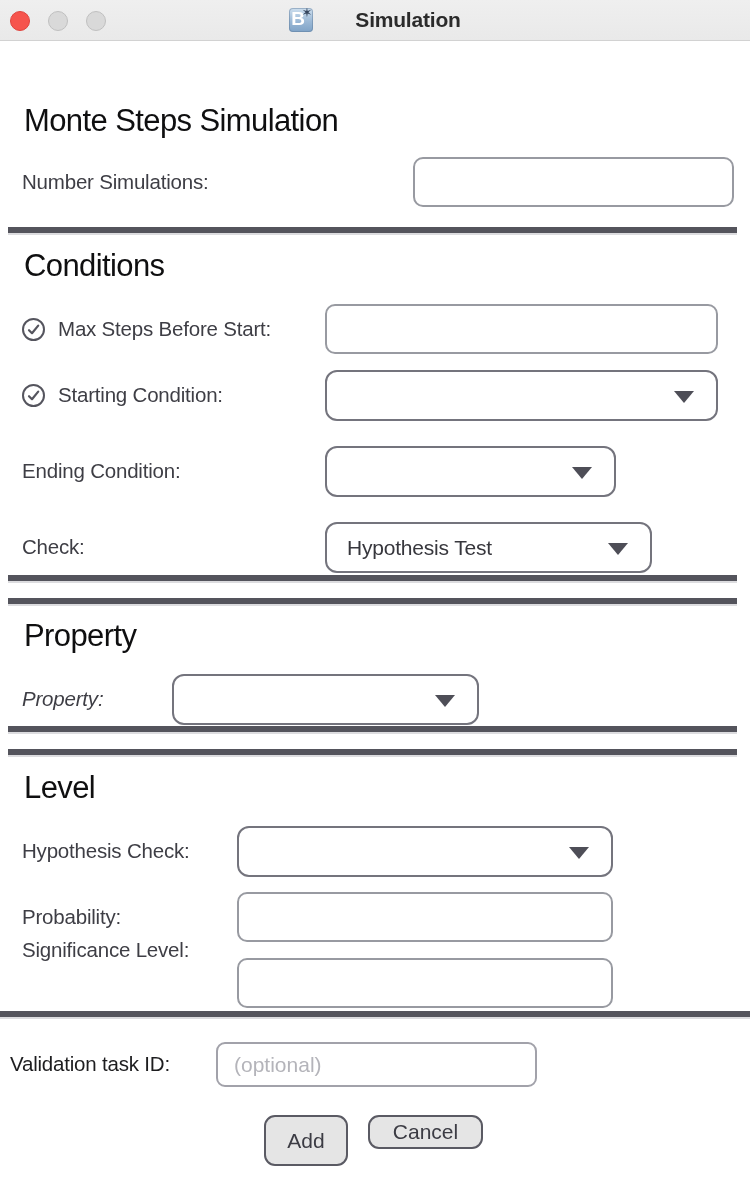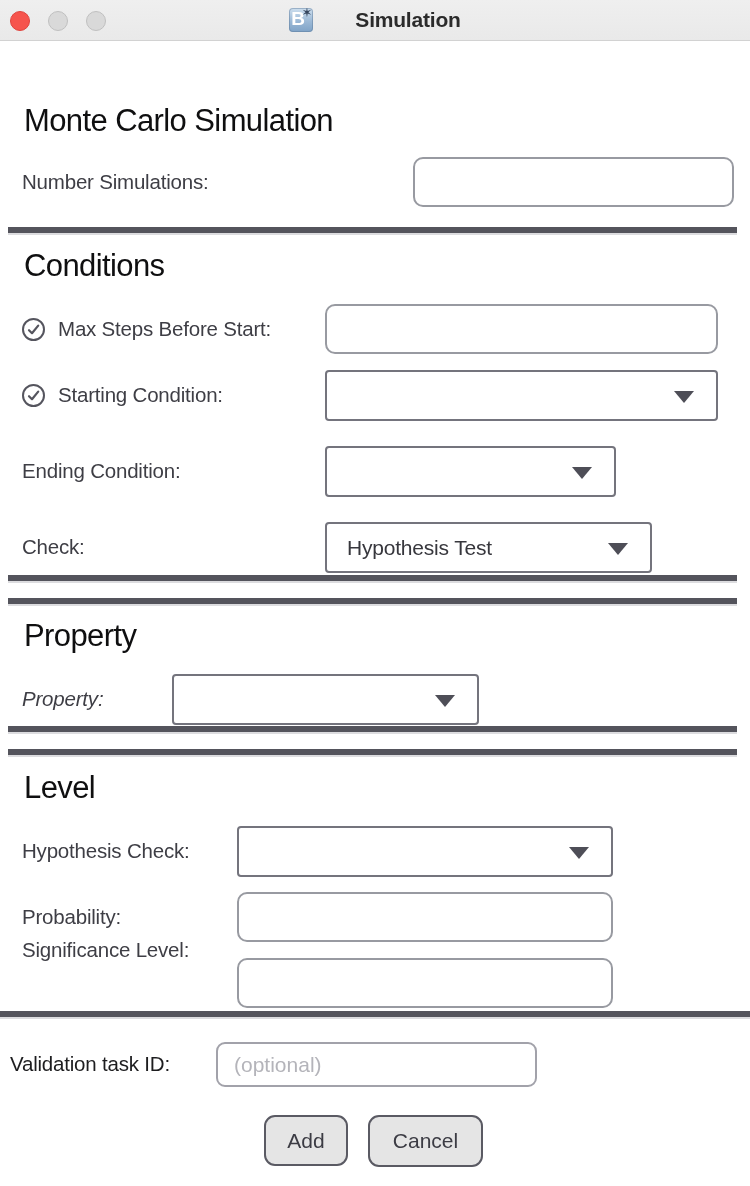--- a/index.html
+++ b/index.html
@@ -39,21 +39,21 @@
 
   
   .tinput{
     position:absolute; background:#fff;
     border:2px solid #989aa1; border-radius:10px;
     font-family:inherit; font-size:20px; color:#222; padding:0 14px;
   }
   .tinput::placeholder{ color:#b4b4ba; }
   .select{
     position:absolute; background:#fff;
-    border:2px solid #74747d; border-radius:4px;
+    border:2px solid #74747d; border-radius:12px;
     display:flex; align-items:center; cursor:default;
   }
   .select .val{ font-size:21px; color:#37373d; padding-left:20px; letter-spacing:-.2px; }
   .select .arrow{
     position:absolute; right:22px; top:50%; margin-top:-5px;
     width:0; height:0;
     border-left:10px solid transparent; border-right:10px solid transparent;
     border-top:12px solid #4e4e57;
   }
   .chk{ position:absolute; width:25px; height:25px; }
@@ -79,21 +79,21 @@
   </div>
   <div class="titlegroup">
     <span class="appicon">
       <span class="b">B</span>
       <span class="spark">✶</span>
     </span>
     <span class="wintitle">Simulation</span>
   </div>
 </div>
 
-<div class="h1" style="top:103px;">Monte Carlo Simulation</div>
+<div class="h1" style="top:103px;">Monte Steps Simulation</div>
 
 <div class="lbl" style="left:22px; top:170px;">Number Simulations:</div>
 <input class="tinput" style="left: 413px; top: 157px; width: 321px; height: 50px;" value="">
 
 <div class="divider" style="left:8px; top:227px; width:729px;"></div>
 
 <div class="h1" style="top:248px;">Conditions</div>
 
 <span class="chk" style="left:21px; top:317px;">
   <svg width="25" height="25" viewBox="0 0 25 25">
@@ -155,13 +155,13 @@
 
 <div class="lbl" style="left:22px; top:938px;">Significance Level:</div>
 <input class="tinput" style="left: 237px; top: 958px; width: 376px; height: 50px;" value="">
 
 <div class="divider" style="left:0px; top:1011px; width:750px;"></div>
 
 <div class="lbl" style="left:10px; top:1052px; color:#1d1d1f;">Validation task ID:</div>
 <input class="tinput" style="left: 216px; top: 1042px; width: 321px; height: 45px; border-width: 2px; border-color: rgb(162, 162, 170); border-radius: 9px; font-size: 21px; padding-left: 16px;" placeholder="(optional)">
 
 <button class="btn" style="left:264px; top:1115px; width:84px; height:51px;">Add</button>
-<button class="btn" style="left:368px; top:1115px; width:115px; height:52px;">Cancel</button>
+<button class="btn" style="left:368px; top:1115px; width:115px; height:34px;">Cancel</button>
 
 </body></html>

